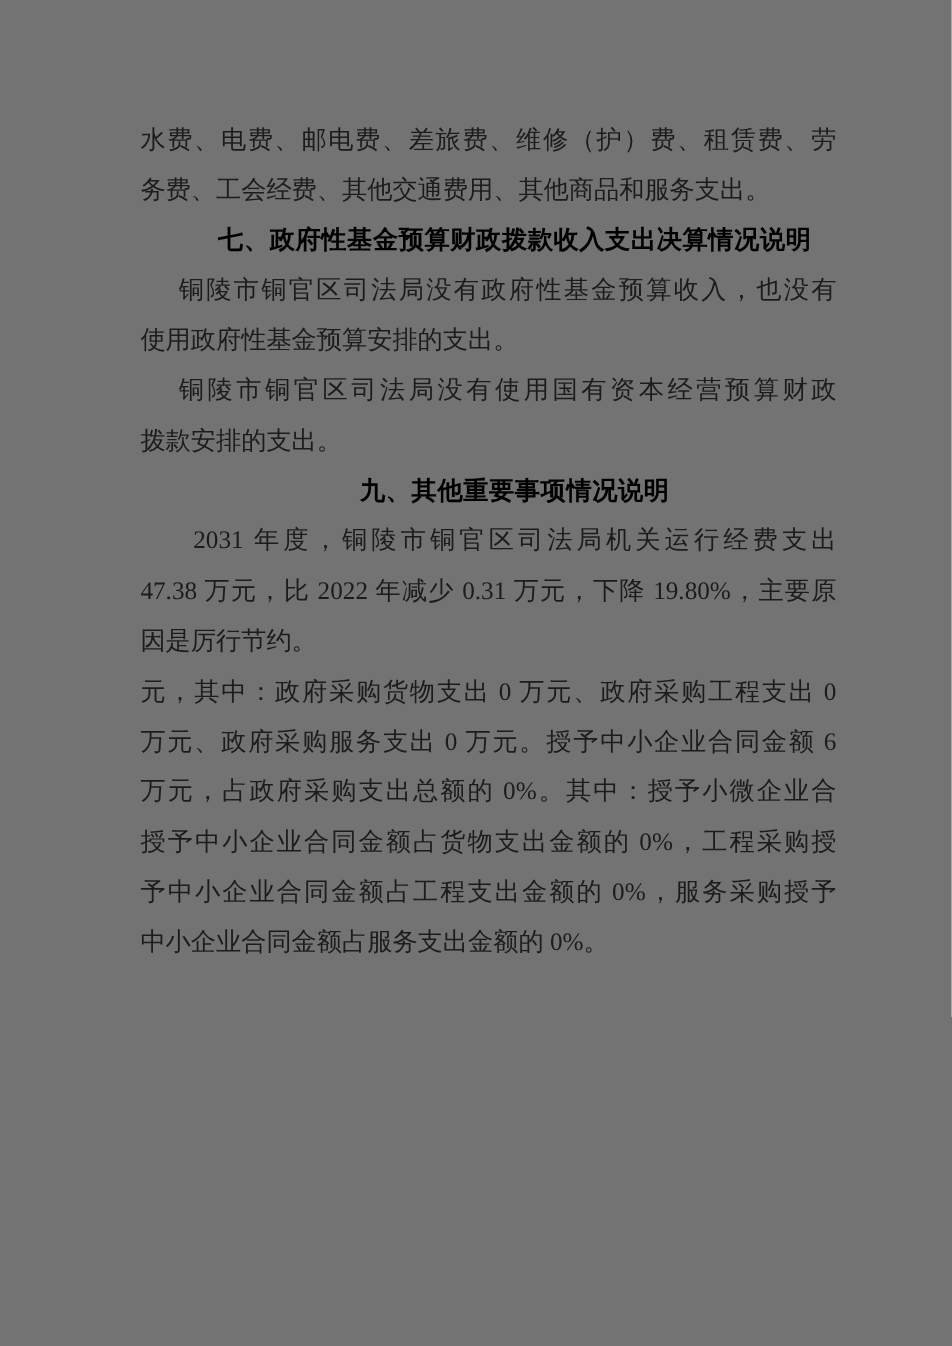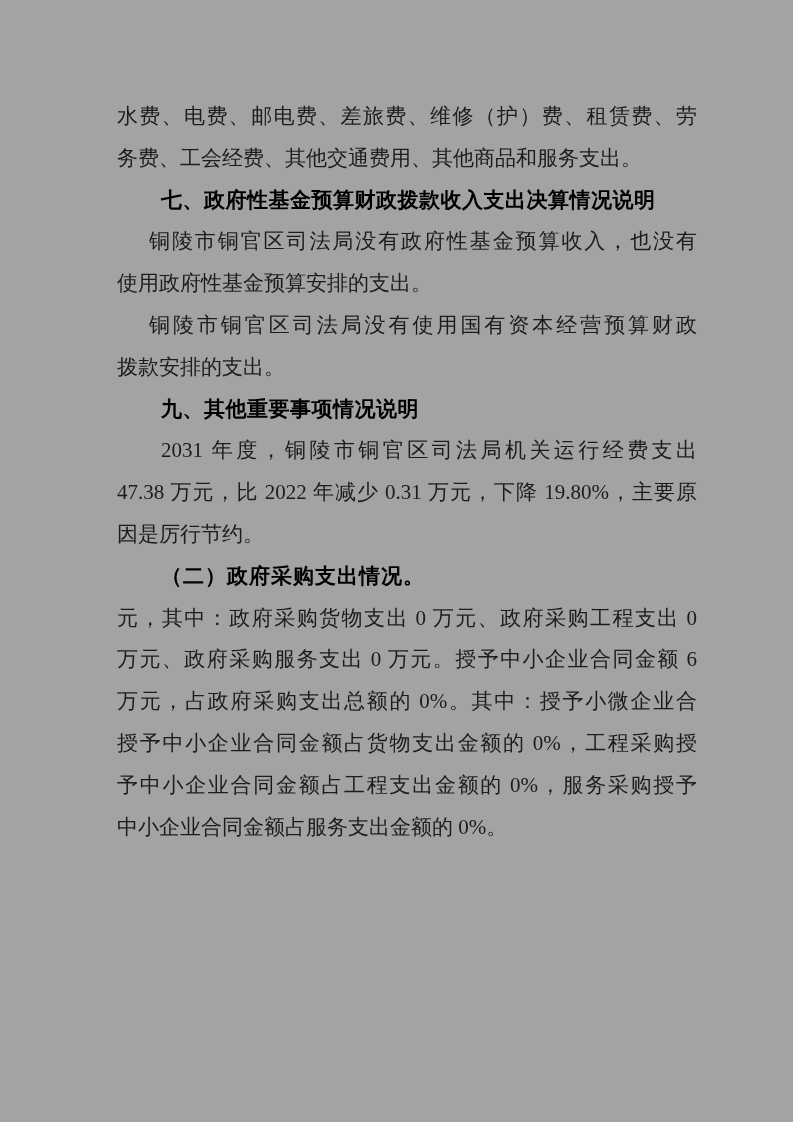--- a/index.html
+++ b/index.html
@@ -1,20 +1,20 @@
 <!DOCTYPE html>
 <html><head>
 <meta charset="utf-8">
 <style>
   html, body { margin: 0; padding: 0; }
   .page {
     position: relative;
     width: 793px;
     height: 1122px;
-    background: #a3a3a3;
+    background: #737373;
     overflow: hidden;
   }
   .content {
     position: absolute;
     left: 117px;
     top: 96px;
     width: 580px;
   }
   .line {
     font-family: "Liberation Serif", "DejaVu Serif", serif;
@@ -35,39 +35,38 @@
     font-weight: 700;
     color: #000000;
     letter-spacing: 0.5px;
   }
   .line.subheading {
     font-weight: 700;
     color: #000000;
     letter-spacing: 1px;
   }
   .ind-body { text-indent: 32px; }
-  .ind-wide { text-indent: 44px; }
+  .ind-wide { text-indent: 44px; text-align: center; }
 </style>
 </head>
 <body>
 
 <div class="page">
   <div class="content" id="doc-content">
       <div class="line body fill">水费、电费、邮电费、差旅费、维修（护）费、租赁费、劳</div>
       <div class="line body">务费、工会经费、其他交通费用、其他商品和服务支出。</div>
       <div class="line heading ind-wide">七、政府性基金预算财政拨款收入支出决算情况说明</div>
       <div class="line body fill ind-body">铜陵市铜官区司法局没有政府性基金预算收入，也没有</div>
       <div class="line body">使用政府性基金预算安排的支出。</div>
       <div class="line body fill ind-body">铜陵市铜官区司法局没有使用国有资本经营预算财政</div>
       <div class="line body">拨款安排的支出。</div>
       <div class="line heading ind-wide">九、其他重要事项情况说明</div>
       <div class="line body fill ind-wide">2031 年度，铜陵市铜官区司法局机关运行经费支出</div>
       <div class="line body fill">47.38 万元，比 2022 年减少 0.31 万元，下降 19.80%，主要原</div>
       <div class="line body">因是厉行节约。</div>
-      <div class="line subheading ind-wide">（二）政府采购支出情况。</div>
       <div class="line body fill">元，其中：政府采购货物支出 0 万元、政府采购工程支出 0</div>
       <div class="line body fill">万元、政府采购服务支出 0 万元。授予中小企业合同金额 6</div>
       <div class="line body fill">万元，占政府采购支出总额的 0%。其中：授予小微企业合</div>
       <div class="line body fill">授予中小企业合同金额占货物支出金额的 0%，工程采购授</div>
       <div class="line body fill">予中小企业合同金额占工程支出金额的 0%，服务采购授予</div>
       <div class="line body">中小企业合同金额占服务支出金额的 0%。</div>
     </div>
 </div>
 
 </body></html>

